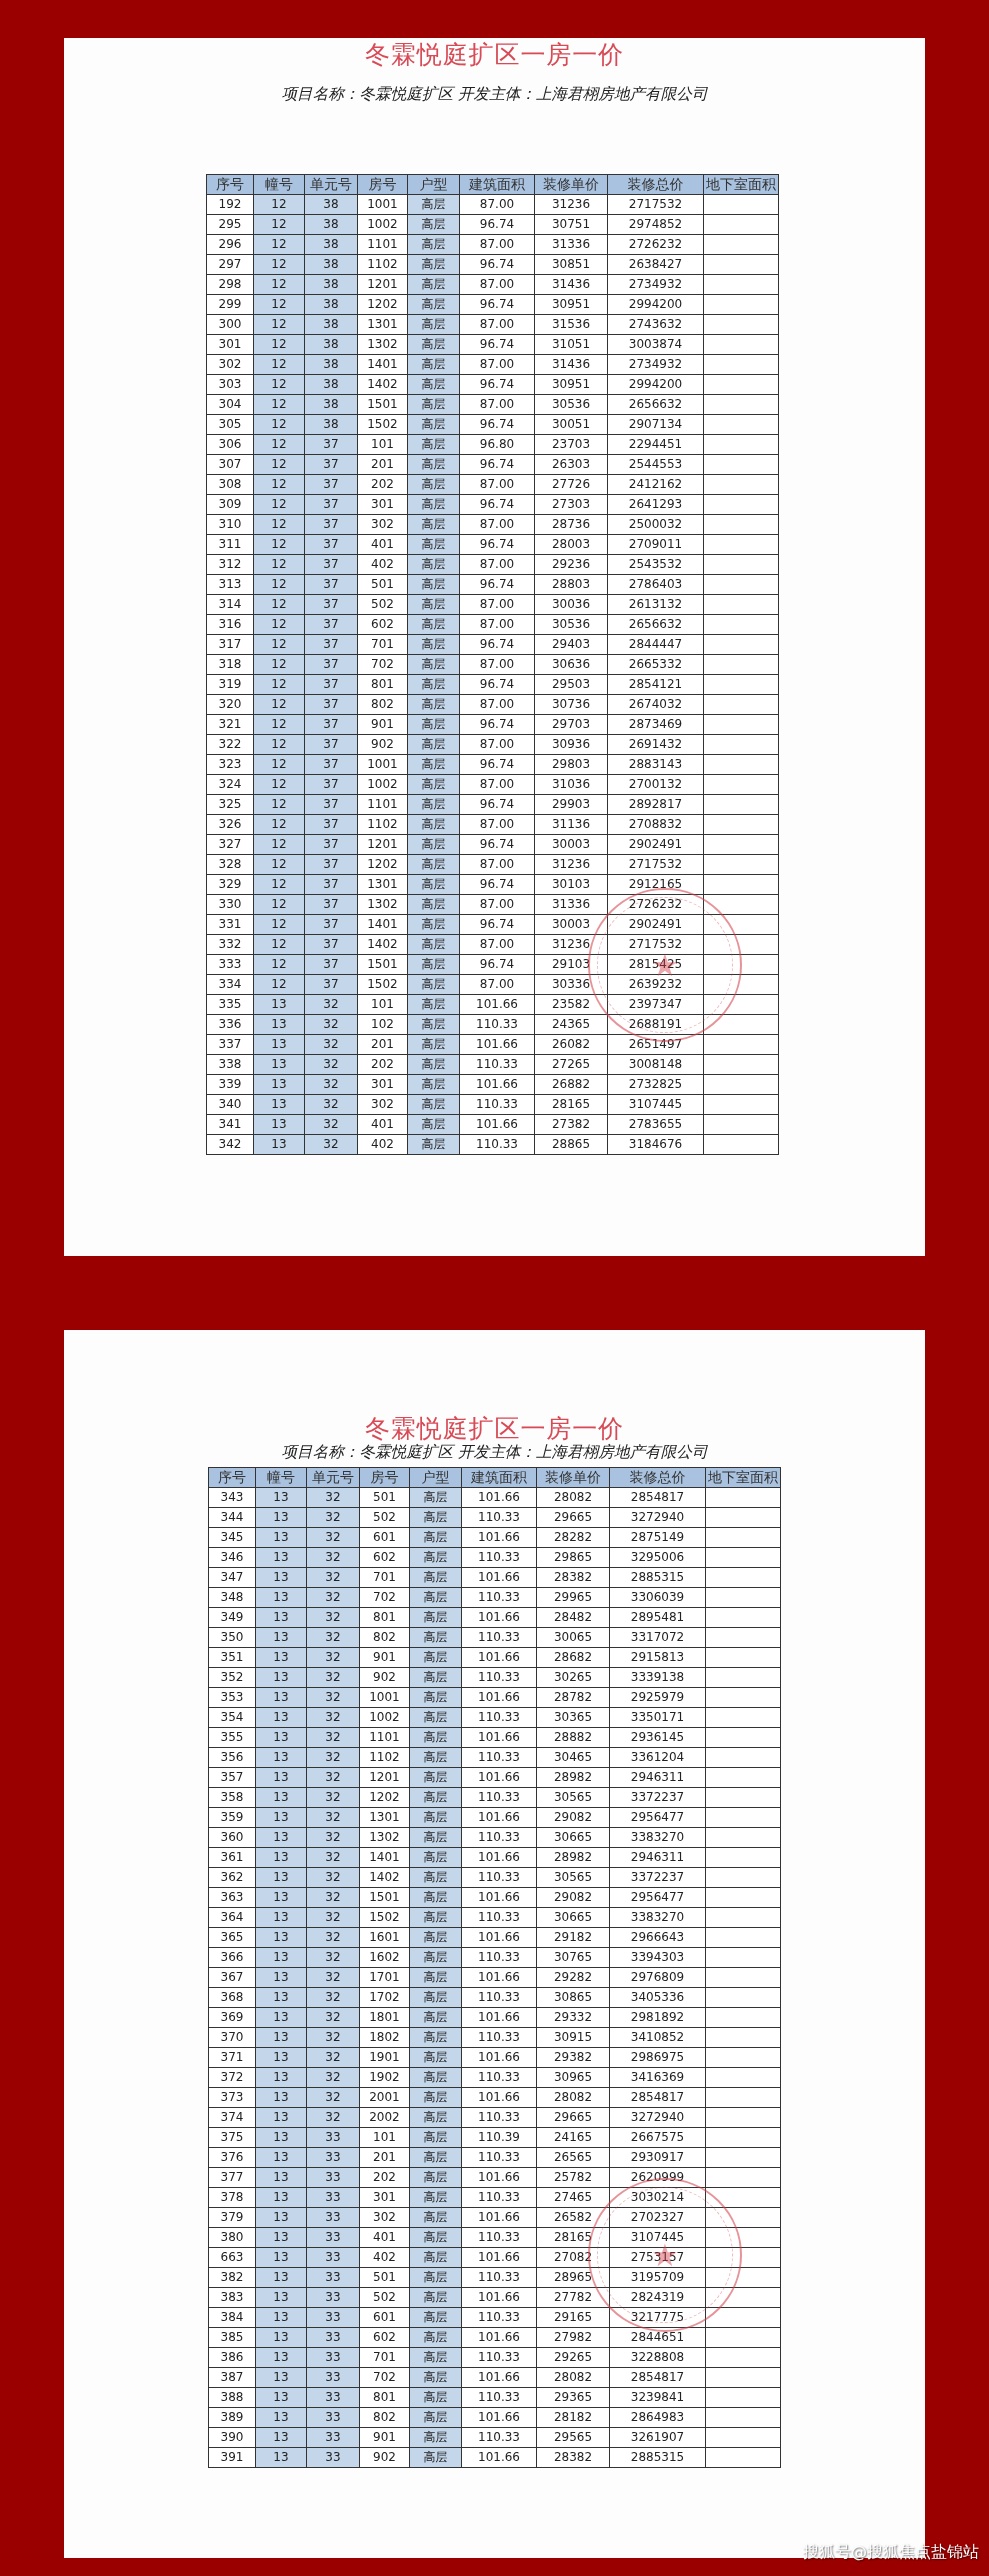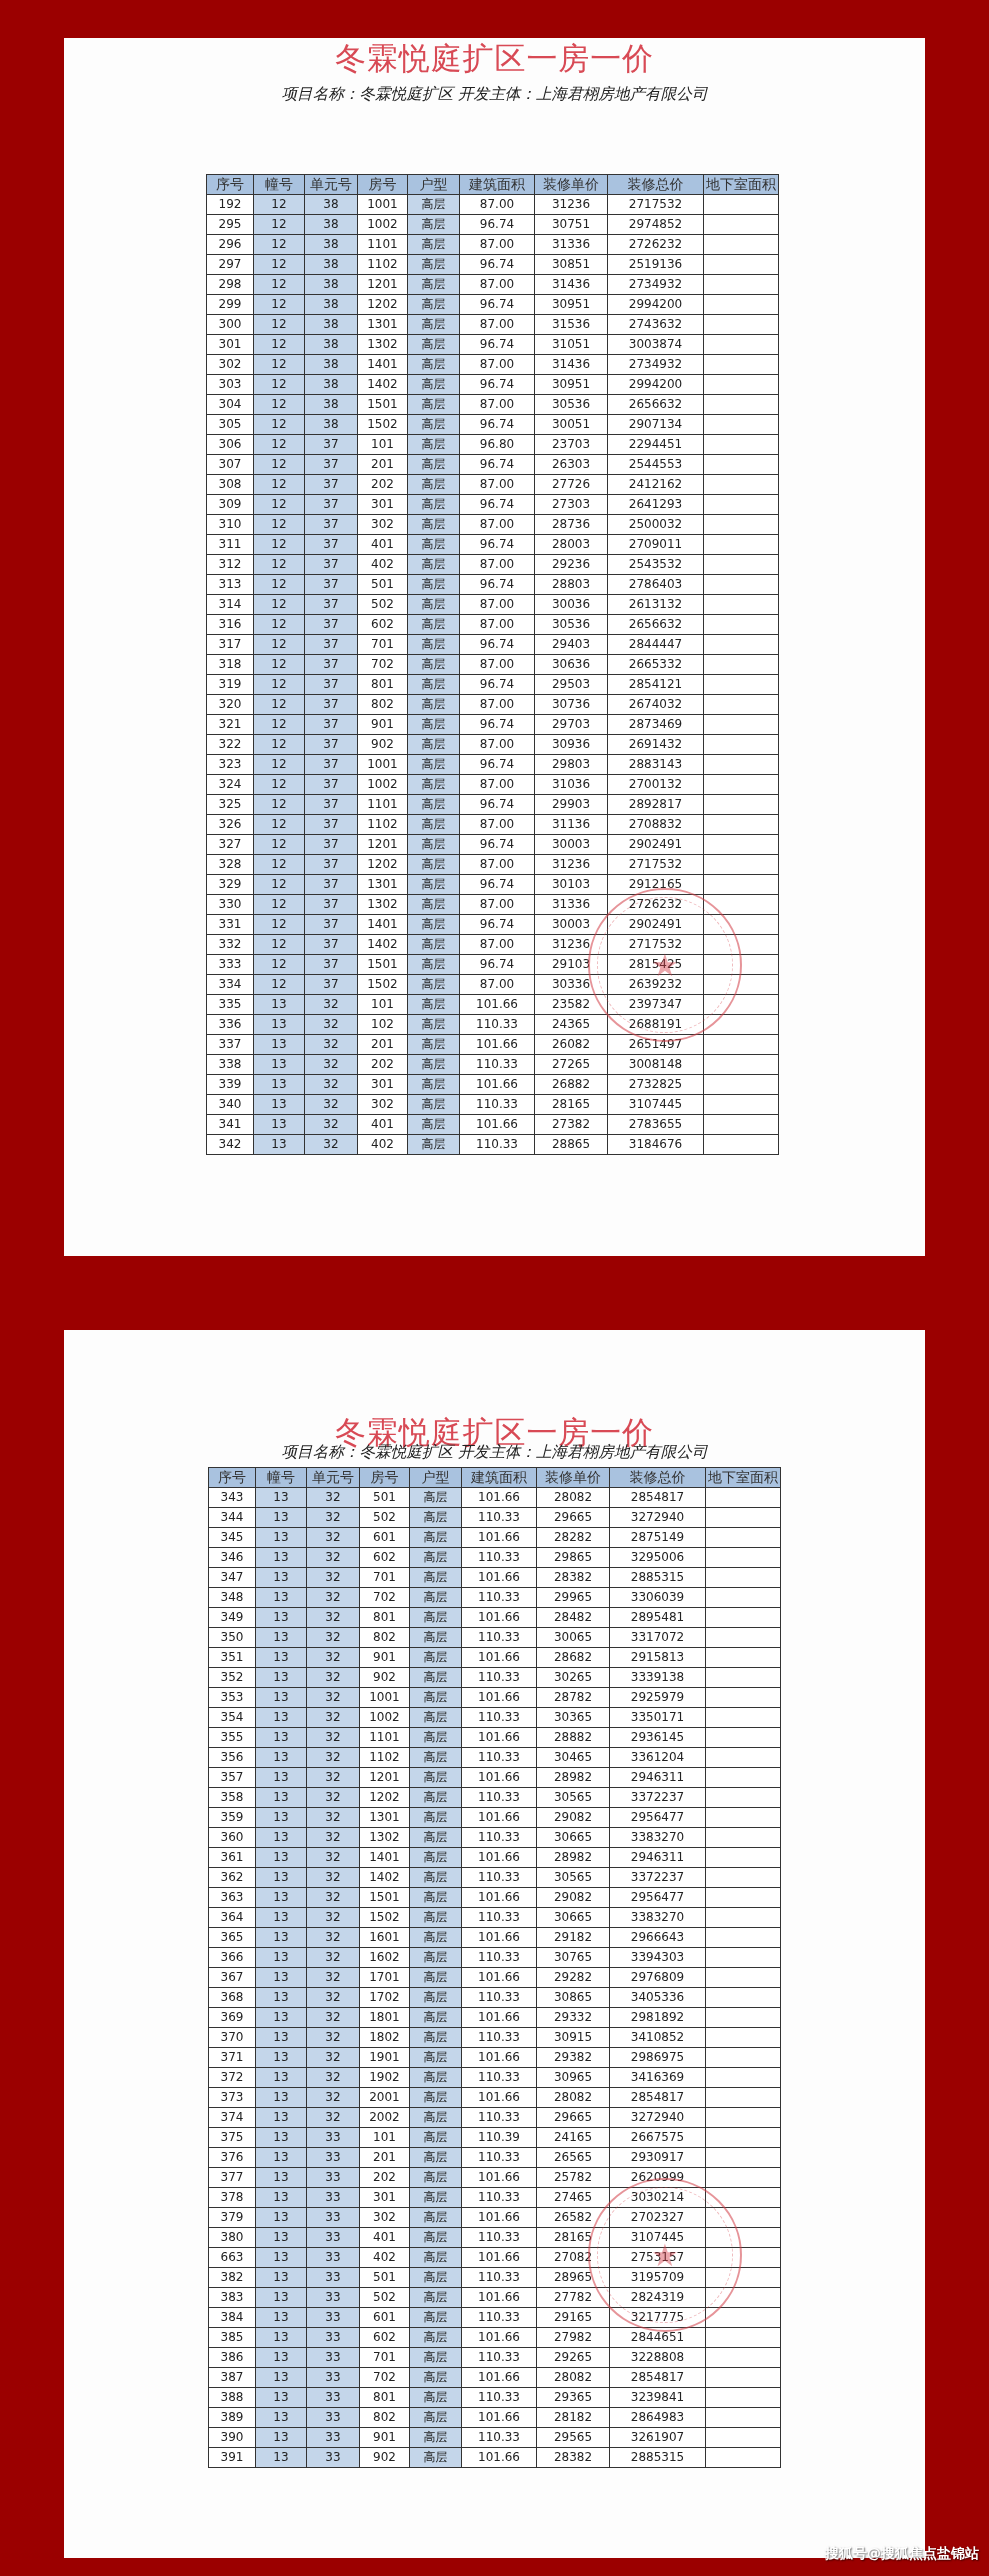--- a/index.html
+++ b/index.html
@@ -9,21 +9,21 @@
     font-family: "DejaVu Sans", "Liberation Sans", sans-serif;
   }
   .page {
     position: absolute; left: 64px; width: 861px;
     background: #fdfdfd;
   }
   #page1 { top: 38px; height: 1218px; }
   #page2 { top: 1330px; height: 1228px; }
   .title {
     position: absolute; left: 0; right: 0; text-align: center;
-    color: #d84a55; font-size: 31px; letter-spacing: 0.9px; font-weight: normal;
+    color: #d84a55; font-size: 25px; letter-spacing: 0.9px; font-weight: normal;
   }
   .subtitle {
     position: absolute; left: 0; right: 0; text-align: center;
     color: #222; font-size: 15.6px; font-style: italic;
   }
   table.price {
     position: absolute; border-collapse: collapse; table-layout: fixed;
     font-size: 12px; color: #222;
   }
   table.price th, table.price td {
@@ -42,21 +42,21 @@
   .stamp::before {
     content: ""; position: absolute; inset: 7.3px; border-radius: 50%;
     border: 0.9px dashed rgba(210,60,70,0.35);
   }
   .stamp .star {
     position: absolute; left: 50%; top: 50%; transform: translate(-50%,-50%);
     color: rgba(210,60,70,0.45); font-size: 31px;
   }
   .watermark {
     position: absolute; right: 11px; bottom: 13px;
-    color: #ffffff; font-size: 14px; font-weight: bold;
+    color: #ffffff; font-size: 16px; font-weight: normal;
     text-shadow: 0.9px 0.9px 1.8px rgba(0,0,0,0.6);
   }
 </style>
 </head>
 <body>
 
 <div class="page" id="page1">
   <div class="title" style="top:0px;">冬霖悦庭扩区一房一价</div>
   <div class="subtitle" style="top:46px;">项目名称：冬霖悦庭扩区   开发主体：上海君栩房地产有限公司</div>
   <table class="price" id="table-0" style="left:142px; top:136px;">
@@ -119,21 +119,21 @@
           <td></td>
         </tr>
         <tr>
           <td>297</td>
           <td class="shade">12</td>
           <td class="shade">38</td>
           <td>1102</td>
           <td class="shade">高层</td>
           <td>96.74</td>
           <td>30851</td>
-          <td>2519136</td>
+          <td>2638427</td>
           <td></td>
         </tr>
         <tr>
           <td>298</td>
           <td class="shade">12</td>
           <td class="shade">38</td>
           <td>1201</td>
           <td class="shade">高层</td>
           <td>87.00</td>
           <td>31436</td>

